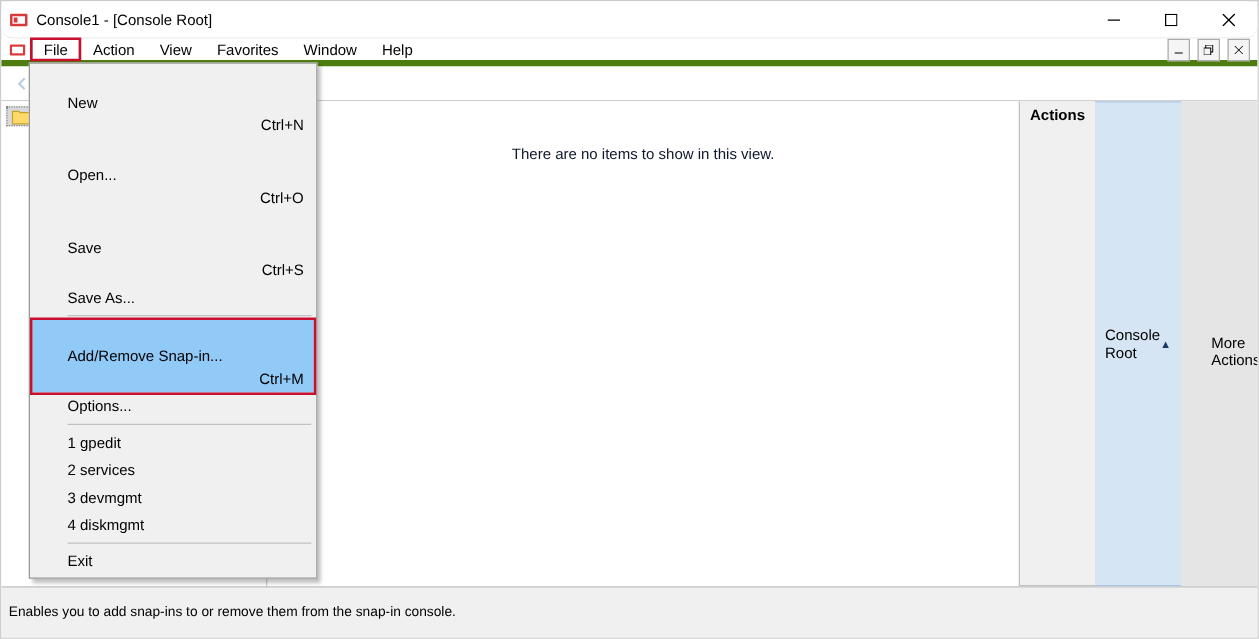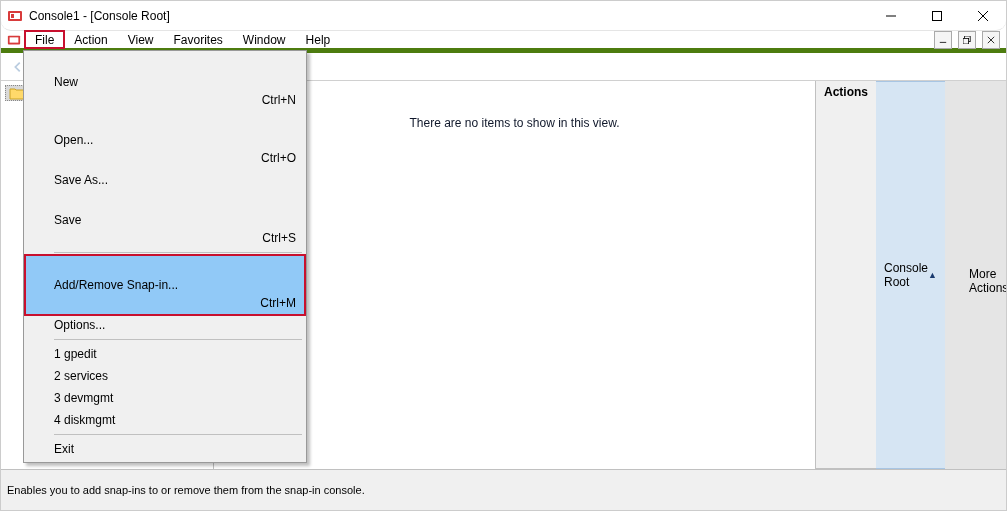--- a/index.html
+++ b/index.html
@@ -157,21 +157,21 @@
       background:#f0f0f0;
       font-size:11px;
       padding:20px 6px;
       display:flex; align-items:center;
     }
 
     
     .dropdown {
       position:absolute;
       left:23px; top:50px;
-      width:284px;
+      width:231px;
       background:#f0f0f0;
       border:1px solid #999;
       box-shadow:3px 3px 3px rgba(0,0,0,0.25);
       z-index:5;
       padding:2px;
     }
     .dropdown .dd-row {
       display:flex;
       align-items:center;
       padding:4px 8px 4px 28px;
@@ -288,25 +288,25 @@
 <div class="dropdown">
   <div class="dd-row">
     <span>New</span>
     <span class="shortcut">Ctrl+N</span>
   </div>
   <div class="dd-row">
     <span>Open...</span>
     <span class="shortcut">Ctrl+O</span>
   </div>
   <div class="dd-row">
-    <span>Save As...</span>
-  </div>
-  <div class="dd-row">
     <span>Save</span>
     <span class="shortcut">Ctrl+S</span>
+  </div>
+  <div class="dd-row">
+    <span>Save As...</span>
   </div>
   <div class="dd-sep"></div>
   <div class="dd-row highlight boxed">
     <span>Add/Remove Snap-in...</span>
     <span class="shortcut">Ctrl+M</span>
   </div>
   <div class="dd-row">
     <span>Options...</span>
   </div>
   <div class="dd-sep"></div>

